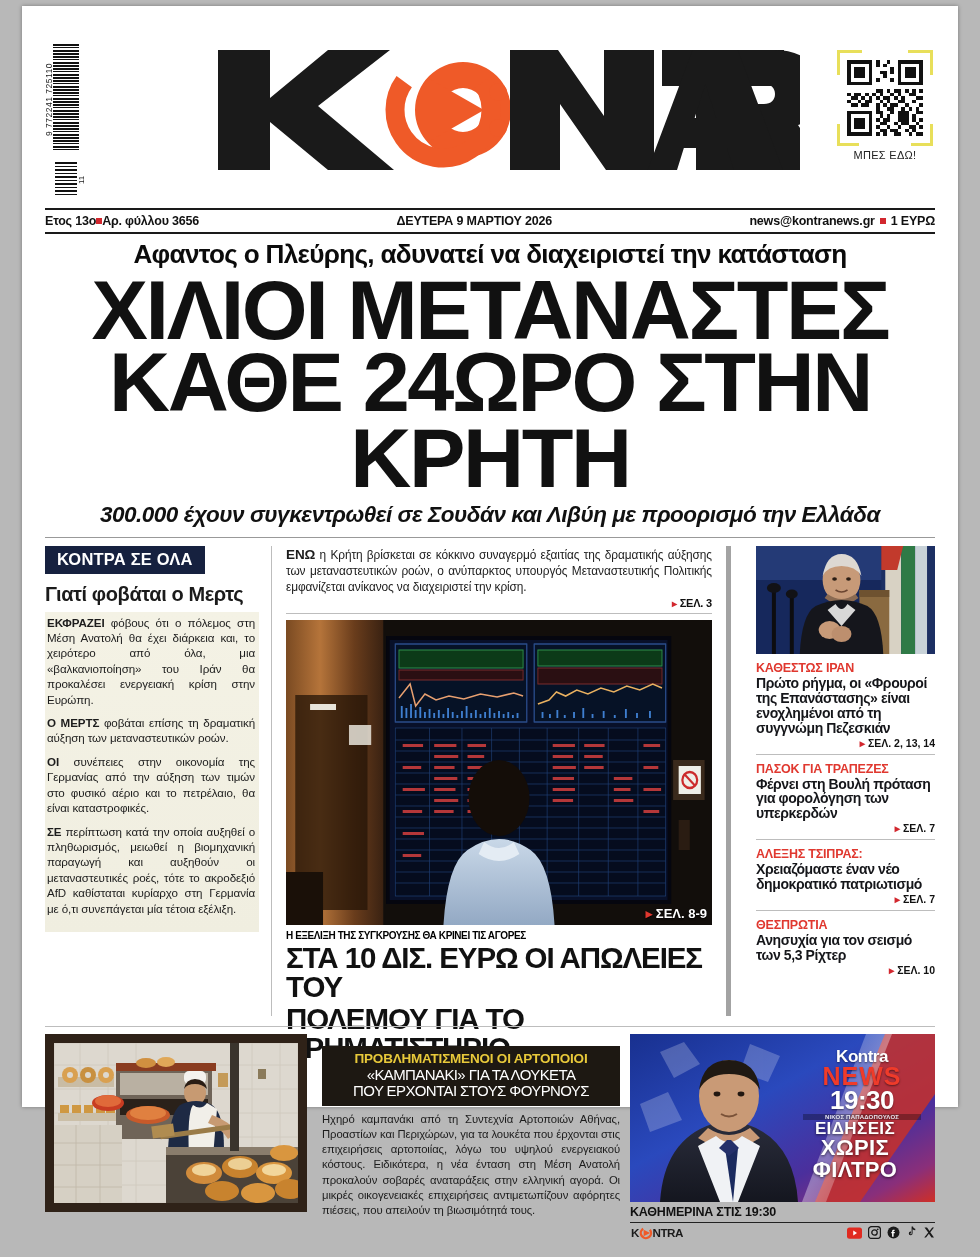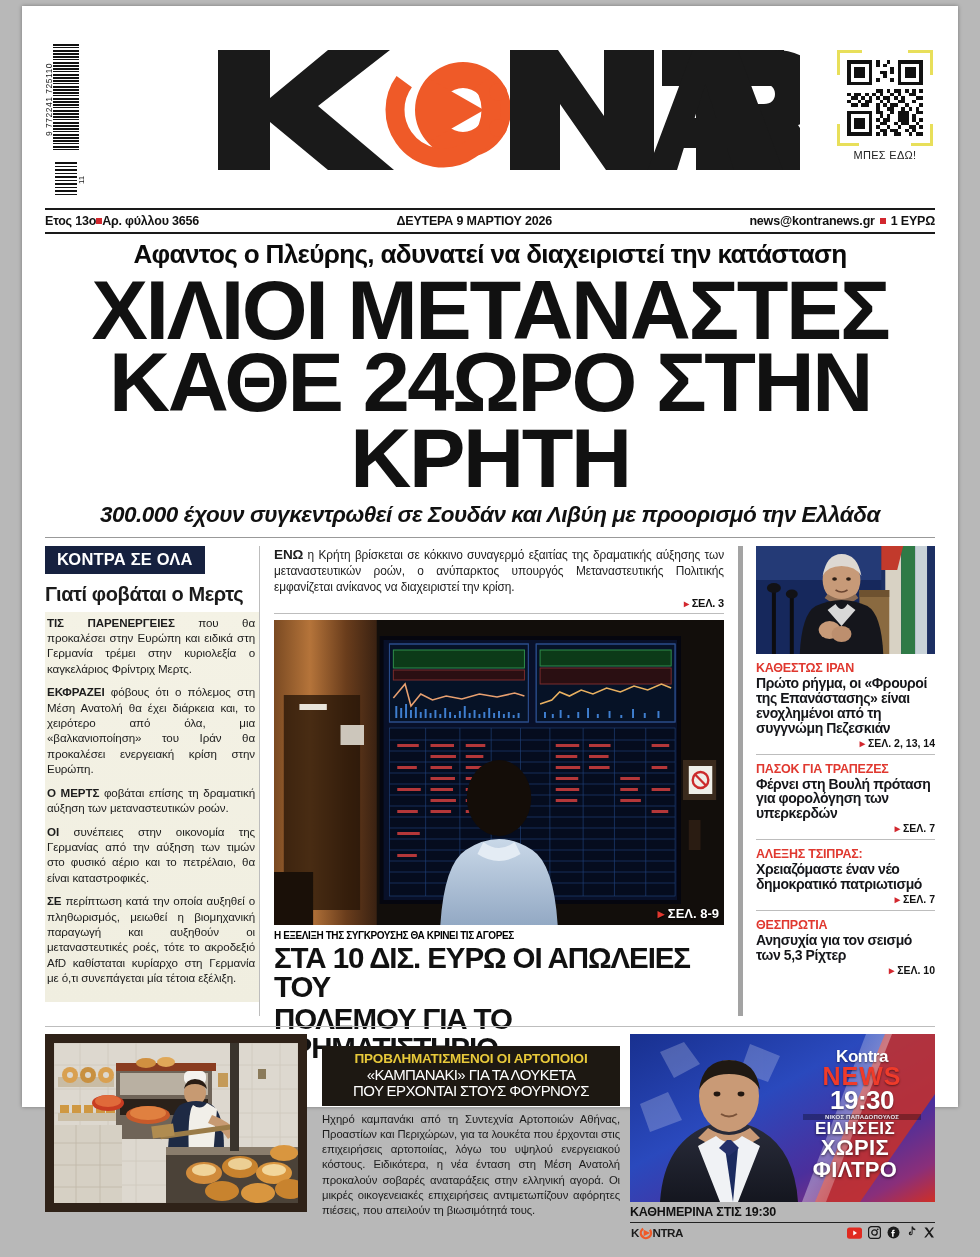--- a/index.html
+++ b/index.html
@@ -101,21 +101,21 @@
   .head2{ font-size:83px; margin-top:-4px; transform:scaleX(1.02); }
   .sub-main{
     margin-top:4px; font-size:22.5px; font-weight:bold; color:#111;
     text-align:center; font-style:italic; letter-spacing:-.5px;
   }
   .rule-thin{ border-top:1.2px solid #999; margin-top:9px; }
 
   
   .cols{
     position:relative; margin-top:8px;
-    display:flex; gap:0px; height:470px;
+    display:flex; gap:12px; height:470px;
   }
   .col-left{ width:214px; flex:0 0 214px; position:relative; }
   .col-mid{ flex:1 1 auto; position:relative; padding:0 14px 0 14px;
             border-left:1px solid #bdbdbd; border-right:5px solid #a3a3a3; }
   .col-right{ width:192px; flex:0 0 192px; position:relative; padding-left:13px; }
 
   
   .badge{
     display:inline-block; background:#16213f; color:#fff;
     font-size:16.5px; font-weight:bold; letter-spacing:.2px;
@@ -406,21 +406,20 @@
   <div class="sub-main">300.000  έχουν συγκεντρωθεί σε Σουδάν και Λιβύη με προορισμό την Ελλάδα</div>
   <div class="rule-thin"></div>
 
   <div class="cols">
 
     <div class="col-left">
       <div class="badge">ΚΟΝΤΡΑ ΣΕ ΟΛΑ</div>
       <div class="left-title">Γιατί φοβάται ο Μερτς</div>
       <div class="left-panel">
         <div class="left-body" id="left-body">
-              <p><b>ΤΙΣ ΠΑΡΕΝΕΡΓΕΙΕΣ</b><span> που θα προκαλέσει στην Ευρώπη και ειδικά στη Γερμανία τρέμει στην κυριολεξία ο καγκελάριος Φρίντριχ Μερτς.</span></p>
               <p><b>ΕΚΦΡΑΖΕΙ</b><span> φόβους ότι ο πόλεμος στη Μέση Ανατολή θα έχει διάρκεια και, το χειρότερο από όλα, μια «βαλκανιοποίηση» του Ιράν θα προκαλέσει ενεργειακή κρίση στην Ευρώπη.</span></p>
               <p><b>Ο ΜΕΡΤΣ</b><span> φοβάται επίσης τη δραματική αύξηση των μεταναστευτικών ροών.</span></p>
               <p><b>ΟΙ</b><span> συνέπειες στην οικονομία της Γερμανίας από την αύξηση των τιμών στο φυσικό αέριο και το πετρέλαιο, θα είναι καταστροφικές.</span></p>
               <p><b>ΣΕ</b><span> περίπτωση κατά την οποία αυξηθεί ο πληθωρισμός, μειωθεί η βιομηχανική παραγωγή και αυξηθούν οι μεταναστευτικές ροές, τότε το ακροδεξιό AfD καθίσταται κυρίαρχο στη Γερμανία με ό,τι συνεπάγεται μία τέτοια εξέλιξη.</span></p>
             </div>
       </div>
     </div>
 
     <div class="col-mid">
       <div class="mid-intro">

